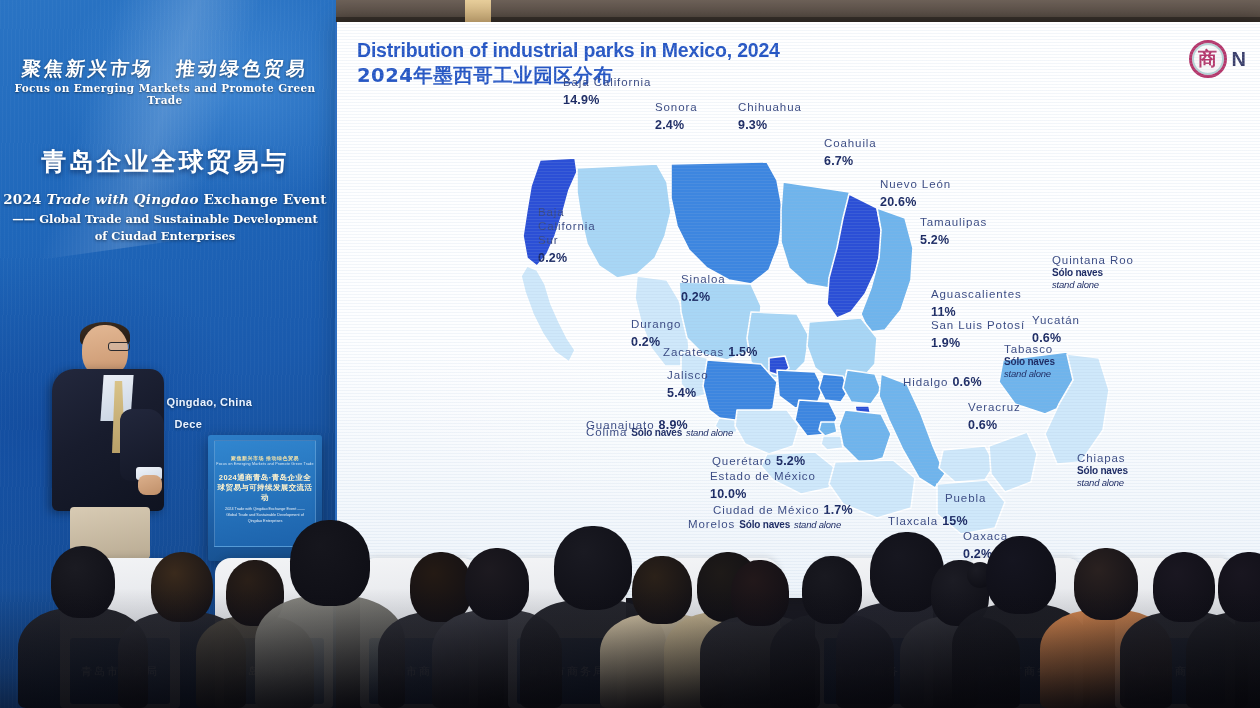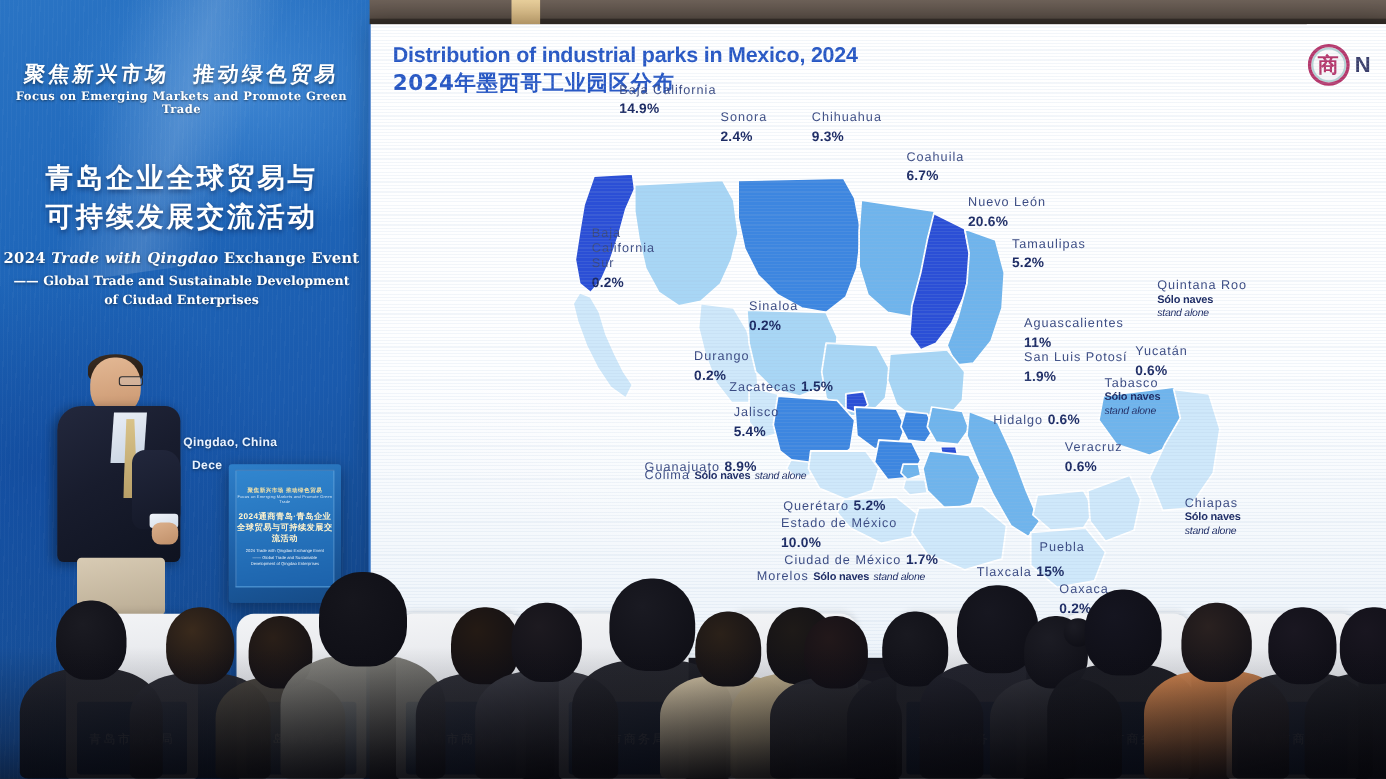--- a/index.html
+++ b/index.html
@@ -136,21 +136,21 @@
     background:#2a2e38; border-radius:50%;
   }
   .sp-legs {
     position:absolute; left:18px; top:182px; width:80px; height:52px;
     background: linear-gradient(170deg,#d8cbb4,#b9ab93);
     border-radius: 4px;
   }
 
   
   .podium {
-    position:absolute; left:208px; top:422px; width:102px; height:126px;
+    position:absolute; left:208px; top:435px; width:114px; height:126px;
     background: linear-gradient(165deg,#2e7fc9,#1d5fa6 55%, #154a85);
     border-radius: 3px;
     box-shadow: 0 4px 14px rgba(0,0,0,.35);
   }
   .podium-card {
     position:absolute; left:6px; top:5px; right:6px; bottom: 14px;
     background: linear-gradient(170deg,#3186cf,#1c62ab);
     border: 1px solid rgba(255,255,255,.18);
     text-align:center; color:#fff; overflow:hidden;
   }
@@ -257,21 +257,20 @@
   <div class="ceiling-pillar"></div>
 
   <div class="backdrop">
     <div class="bd-sheen"></div>
 
     <div class="poster">
       <div class="poster-slogan-cn">聚焦新兴市场　推动绿色贸易</div>
       <div class="poster-slogan-en">Focus on Emerging Markets and Promote Green Trade</div>
       <div class="poster-title">
         <div>青岛企业全球贸易与</div>
-        <div>可持续发展交流活动</div>
       </div>
       <div class="poster-sub1"><span>2024 </span><i>Trade with Qingdao</i><span> Exchange Event</span></div>
       <div class="poster-sub2">
         <div>—— Global Trade and Sustainable Development</div>
         <div>of Ciudad Enterprises</div>
       </div>
     </div>
 
     <div class="poster-loc">
       <div><span class="cn">青岛</span><span class="gap"></span><span>Qingdao, China</span></div>

